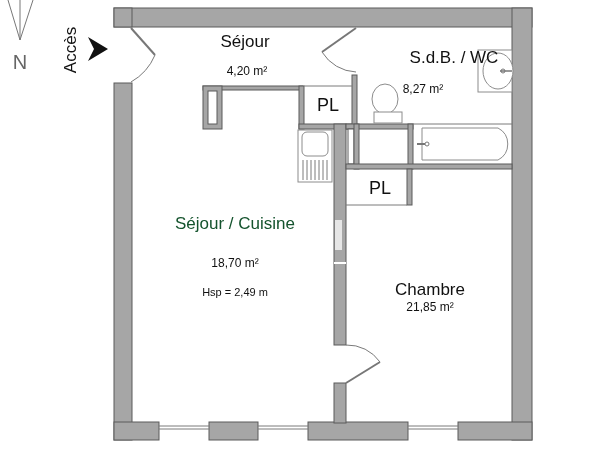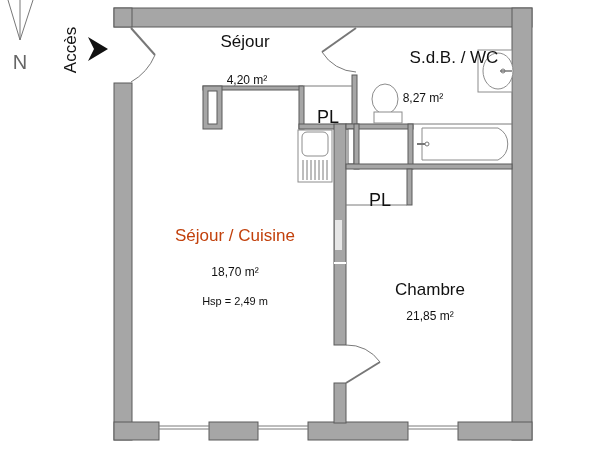--- a/index.html
+++ b/index.html
@@ -3,22 +3,22 @@
 <meta charset="utf-8">
 <style>
   html, body { margin: 0; padding: 0; background: #ffffff; }
   body { width: 600px; height: 450px; overflow: hidden; position: relative; font-family: "Liberation Sans", sans-serif; }
   svg { position: absolute; left: 0; top: 0; }
   .wall { fill: #a6a6a6; stroke: #5a5a5a; stroke-width: 1; }
   .thin { fill: none; stroke: #7a7a7a; stroke-width: 1; }
   .fix { fill: #ffffff; stroke: #8c8c8c; stroke-width: 1; }
   .lbl { position: absolute; color: #111; white-space: nowrap; transform: translate(-50%, -50%); }
   .room { font-size: 17px; }
-  .area { font-size: 12px; margin-top: 9px; }
-  .pl { font-size: 18px; margin-top: 12px; }
+  .area { font-size: 12px; }
+  .pl { font-size: 18px; }
   .acces { position: absolute; left: 71px; top: 50px; font-size: 17px; transform: translate(-50%,-50%) rotate(-90deg); color:#111; }
   .north { position: absolute; left: 20px; top: 62px; font-size: 20px; color: #666; transform: translate(-50%,-50%); font-weight: 300; }
 </style>
 </head>
 <body>
 
 <svg width="600" height="450" viewBox="0 0 600 450">
 
   <g>
     <polyline points="8,0 20,40 33,0" fill="none" stroke="#777" stroke-width="1"></polyline>
@@ -124,18 +124,18 @@
 
 <div class="lbl room" style="left:245px;top:42px">Séjour</div>
 <div class="lbl area" style="left:247px;top:71px">4,20 m²</div>
 
 <div class="lbl room" style="left:454px;top:58px">S.d.B. / WC</div>
 <div class="lbl area" style="left:423px;top:89px">8,27 m²</div>
 
 <div class="lbl pl" style="left:328px;top:105px">PL</div>
 <div class="lbl pl" style="left:380px;top:188px">PL</div>
 
-<div class="lbl room" style="left:235px;top:236px;color:#c2410c">Séjour / Cuisine</div>
+<div class="lbl room" style="left:235px;top:224px;color:#14532d">Séjour / Cuisine</div>
 <div class="lbl area" style="left:235px;top:263px">18,70 m²</div>
 <div class="lbl area" style="left:235px;top:292px;font-size:11px">Hsp = 2,49 m</div>
 
 <div class="lbl room" style="left:430px;top:290px">Chambre</div>
 <div class="lbl area" style="left:430px;top:307px">21,85 m²</div>
 
 </body></html>

